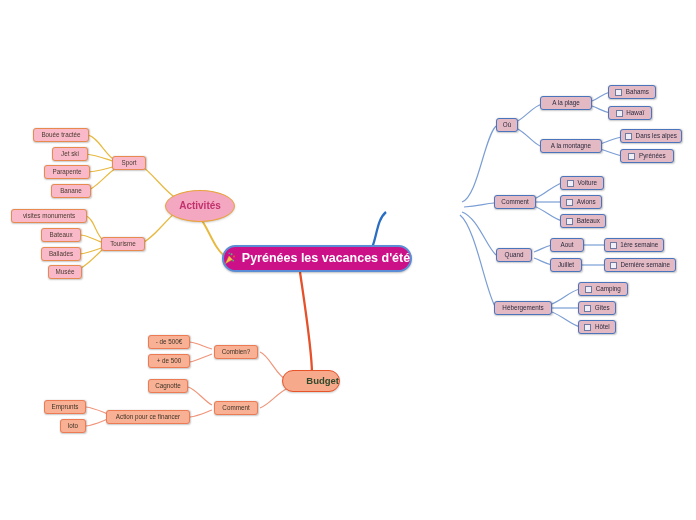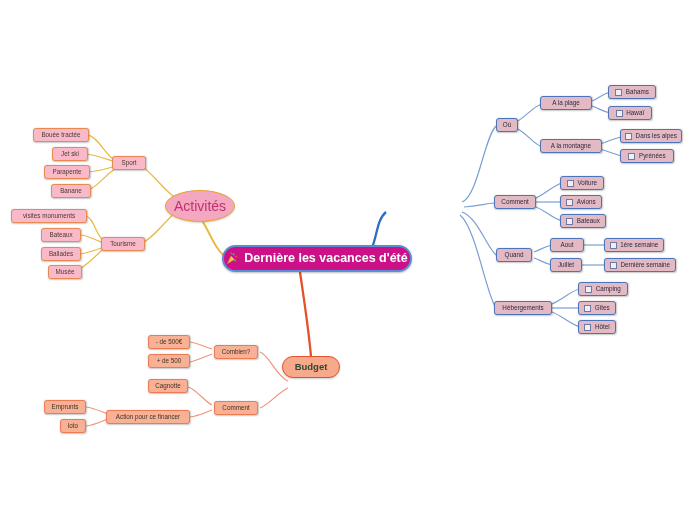--- a/index.html
+++ b/index.html
@@ -50,22 +50,22 @@
   }
   .central .ico {
     width: 12px;
     height: 13px;
     position: relative;
     display: inline-block;
   }
   
   .ellipse {
     border-radius: 50%;
-    font-weight: normal;
-    font-size: 14px;
+    font-weight: bold;
+    font-size: 10px;
   }
   .branch-activites {
     background: #f4a7c0;
     border: 1.3px solid #e8a33c;
     color: #c2316e;
     box-shadow: 0 1px 2px rgba(0,0,0,0.18);
   }
   .branch-organisation {
     background: #e8aab8;
     border: 1.6px solid #2a56a8;
@@ -196,21 +196,21 @@
   <div class="node central" style="left:222px; top:245px; width:190px; height:27px;">
     <span class="ico">
       <svg width="12" height="13" viewBox="0 0 12 13">
         <path d="M1.5 11.5 L5 4 L8.5 7.5 Z" fill="#f2c14e" stroke="#d49b2a" stroke-width="0.5"></path>
         <circle cx="7.5" cy="2.2" r="1" fill="#49c46a"></circle>
         <circle cx="10" cy="4.6" r="1" fill="#e8542a"></circle>
         <circle cx="9.2" cy="8.6" r="0.9" fill="#49c46a"></circle>
         <circle cx="5.2" cy="1.3" r="0.8" fill="#5b8dd6"></circle>
       </svg>
     </span>
-    <span>Dernière les vacances d'été</span>
+    <span>Pyrénées les vacances d'été</span>
   </div>
 
   <div class="node ellipse branch-activites" style="left:165px; top:190px; width:70px; height:32px;">
     <span>Activités</span>
   </div>
 
   <div class="node box pink" style="left:112px; top:156px; width:34px; height:14px;">
     <span>Sport</span>
   </div>
   <div class="node box pink" style="left:33px; top:128px; width:56px; height:14px;">
@@ -312,21 +312,21 @@
   </div>
   <div class="node box blue" style="left:578px; top:301px; width:38px; height:14px;">
     <span class="chk"></span>
     <span class="lbl">Gîtes</span>
   </div>
   <div class="node box blue" style="left:578px; top:320px; width:38px; height:14px;">
     <span class="chk"></span>
     <span class="lbl">Hôtel</span>
   </div>
 
-  <div class="node branch-budget" style="left:282px; top:356px; width:58px; height:22px;">
+  <div class="node branch-budget" style="left:282px; top:370px; width:58px; height:22px;justify-content:flex-end;">
     <span>Budget</span>
   </div>
 
   <div class="node box orange" style="left:214px; top:345px; width:44px; height:14px;">
     <span>Combien?</span>
   </div>
   <div class="node box orange" style="left:148px; top:335px; width:42px; height:14px;">
     <span>- de 500€</span>
   </div>
   <div class="node box orange" style="left:148px; top:354px; width:42px; height:14px;">

